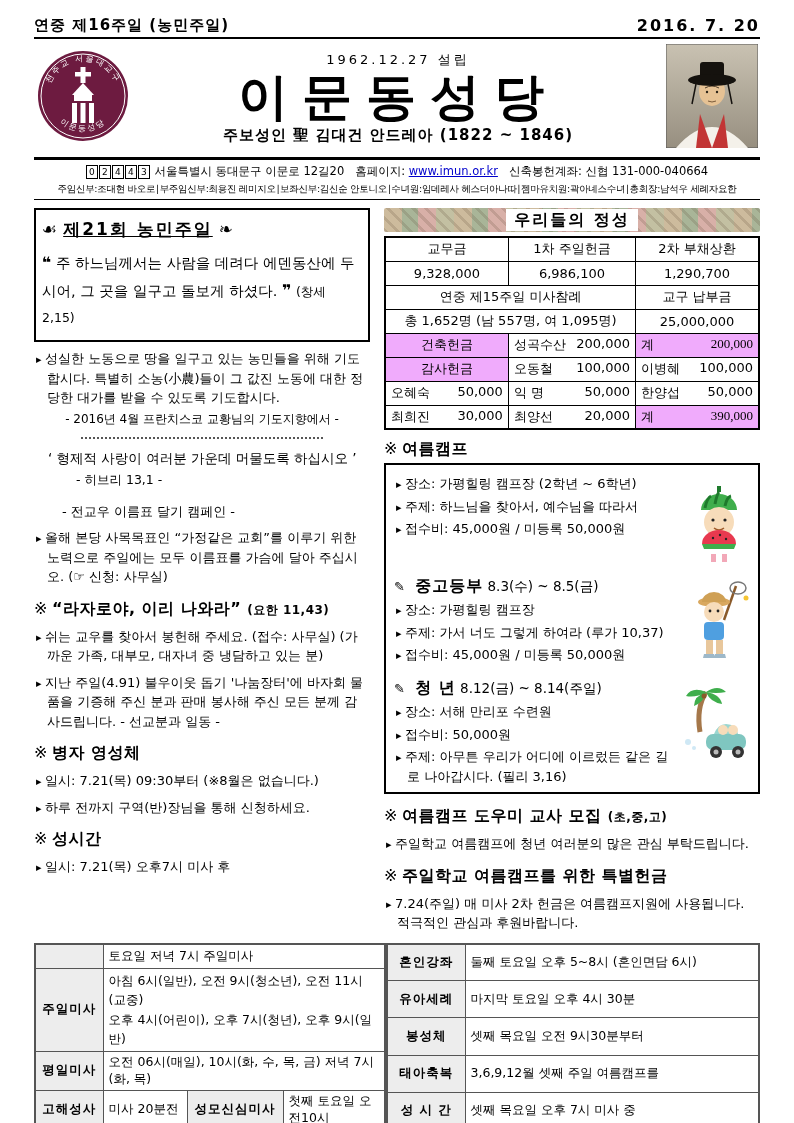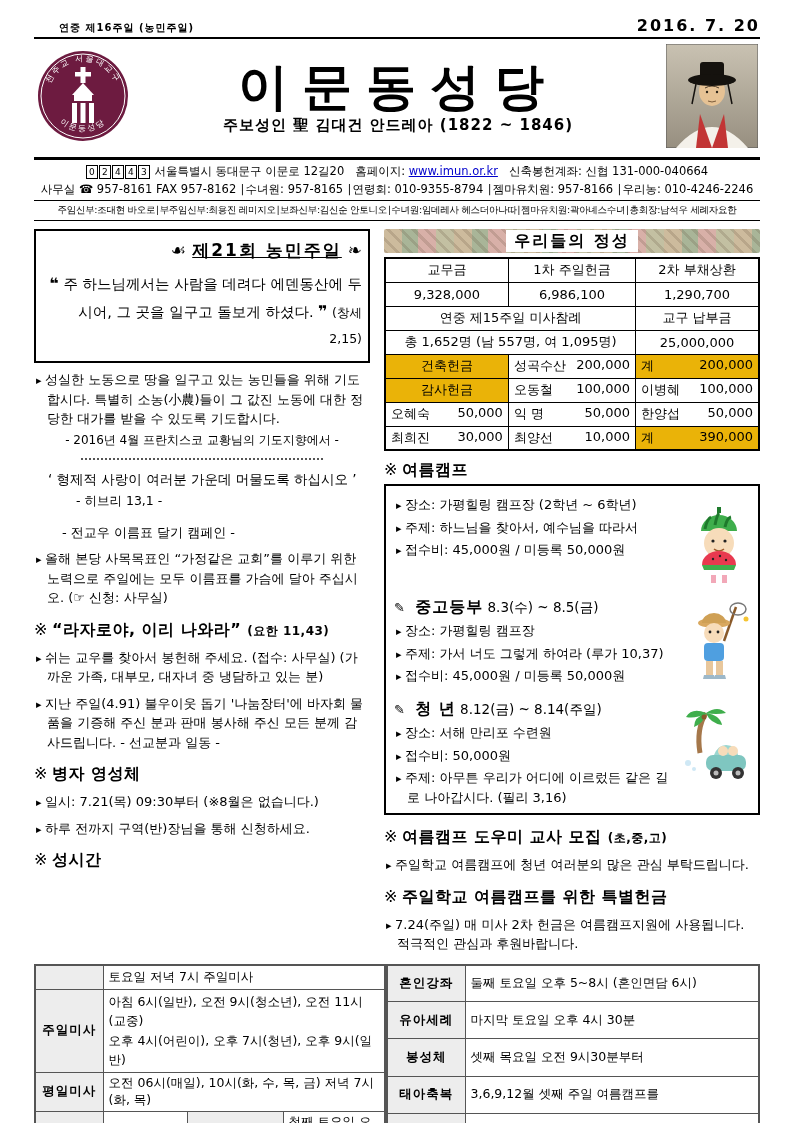--- a/index.html
+++ b/index.html
@@ -3,21 +3,21 @@
 <meta charset="utf-8">
 <style>
   * { margin:0; padding:0; box-sizing:border-box; }
   body { background:#888; font-family:"DejaVu Sans","Liberation Sans",sans-serif; }
   .page { width:794px; height:1123px; margin:0 auto; background:#fff; color:#000;
           padding:16px 34px 0 34px; overflow:hidden; position:relative; }
 
   
   .topbar { display:flex; justify-content:space-between; align-items:flex-end;
             border-bottom:2px solid #000; padding-bottom:2px; }
-  .topbar .tl { font-size:10px; font-weight:bold; letter-spacing:1px;margin-left:25px; }
+  .topbar .tl { font-size:15px; font-weight:bold; letter-spacing:1px; }
   .topbar .tr { font-size:16px; font-weight:bold; letter-spacing:2px; }
 
   
   .masthead { display:flex; align-items:center; border-bottom:3px solid #000; padding:5px 2px; }
   .mast-center { flex:1; text-align:center; }
   .founded { font-size:13px; letter-spacing:3px; margin-bottom:2px; }
   .church-name { font-size:50px; font-weight:bold; letter-spacing:14px; line-height:1.05; }
   .patron { font-size:15px; font-weight:bold; letter-spacing:1px; margin-top:2px; }
 
   
@@ -27,21 +27,21 @@
   .c3 { font-size:9.5px; padding:3px 0; border-bottom:1px solid #000; letter-spacing:-0.3px; }
   .pbox { display:inline-block; width:12px; height:14px; border:1px solid #000;
           font-size:9px; line-height:13px; text-align:center; margin-right:1px; vertical-align:middle; }
   .homepage { color:#0000cc; text-decoration:underline; }
 
   
   .columns { display:flex; gap:14px; margin-top:8px; }
   .col-left { width:336px; }
   .col-right { width:376px; }
 
-  .farm-box { border:2px solid #000; padding:8px 6px 10px; text-align:right; }
+  .farm-box { border:2px solid #000; padding:8px 6px 10px; text-align:left; }
   .farm-title { font-size:17px; font-weight:bold; }
   .farm-title .t { text-decoration:underline; letter-spacing:2px; }
   .farm-quote { font-size:14.5px; line-height:1.75; margin-top:8px; }
   .farm-quote .qm { font-weight:bold; font-size:16px; }
   .farm-ref { font-size:12.5px; }
 
   .bullet { font-size:13px; line-height:1.5; padding-left:13px; text-indent:-11px; margin-top:7px; }
   .bullet::before { content:"▸ "; font-size:11px; }
   .src-line { font-size:12px; text-align:center; margin-top:3px; }
 
@@ -59,21 +59,21 @@
   
   .banner { height:24px; position:relative; display:flex; align-items:center; justify-content:center;
             background:repeating-linear-gradient(90deg,#cdbb9d 0 18px,#a9b598 18px 34px,#d8b0a8 34px 52px,#c3c0a2 52px 70px);
             border-radius:2px; overflow:hidden; }
   .banner::after { content:""; position:absolute; inset:0;
             background:repeating-linear-gradient(45deg,rgba(90,70,50,.18) 0 3px,transparent 3px 9px); }
   .banner .bt { position:relative; z-index:2; background:#fff; padding:0 8px; font-size:16px;
             font-weight:bold; letter-spacing:2px; line-height:22px; }
   table.off { width:100%; border-collapse:collapse; border:2px solid #000; margin-top:4px; }
   table.off td { border:1px solid #000; font-size:13px; text-align:center; height:24px; padding:1px 5px; }
-  td.gray { background:#eab308; }
+  td.gray { background:#f0abfc;font-family:Liberation Serif, serif; }
   .na { display:flex; justify-content:space-between; }
   .na .n { text-align:left; } .na .a { text-align:right; }
 
   
   .camp-box { border:2px solid #000; padding:6px 8px 4px; margin-top:3px; }
   .camp-item { position:relative; min-height:96px; padding-right:76px; margin-bottom:6px; }
   .camp-head { font-size:13.5px; margin:2px 0 3px; }
   .camp-head .pencil { font-size:13px; margin-right:6px; }
   .camp-head .cname { font-size:16px; font-weight:bold; letter-spacing:1px; }
   .camp-item .bullet { margin-top:3px; }
@@ -122,20 +122,21 @@
           <rect x="39" y="23" width="16" height="4.5"></rect>
           <polygon points="47,34 36,46 58,46"></polygon>
           <rect x="38" y="46" width="18" height="6"></rect>
           <rect x="36" y="54" width="5" height="20"></rect>
           <rect x="44.5" y="54" width="5" height="20"></rect>
           <rect x="53" y="54" width="5" height="20"></rect>
         </g>
       </svg>
     </span>
     <div class="mast-center">
+      <div class="founded">1962.12.27 설립</div>
       <div class="church-name">이문동성당</div>
       <div class="patron">주보성인 聖 김대건 안드레아 (1822 ~ 1846)</div>
     </div>
     <span>
       <svg width="92" height="104" viewBox="0 0 92 104">
         <defs>
           <linearGradient id="pbg" x1="0" y1="0" x2="0" y2="1">
             <stop offset="0" stop-color="#c9c2b2"></stop>
               <stop offset="1" stop-color="#978f80"></stop>
           </linearGradient>
@@ -159,21 +160,20 @@
   <div class="contact">
     <div class="c1">
       <span>
         <span class="pbox">0</span><span class="pbox">2</span><span class="pbox">4</span><span class="pbox">4</span><span class="pbox">3</span>
       </span>
       <span>서울특별시 동대문구 이문로 12길20</span>&nbsp;&nbsp;
       <span>홈페이지:</span>
       <a class="homepage" href="#">www.imun.or.kr</a>&nbsp;&nbsp;
       <span>신축봉헌계좌: 신협 131-000-040664</span>
     </div>
-    <div class="c2">사무실 ☎ 957-8161 FAX 957-8162 ∣수녀원: 957-8165 ∣연령회: 010-9355-8794 ∣젬마유치원: 957-8166 ∣우리농: 010-4246-2246</div>
     <div class="c3">주임신부:조대현 바오로∣부주임신부:최용진 레미지오∣보좌신부:김신순 안토니오∣수녀원:임데레사 헤스더아나따∣젬마유치원:곽아녜스수녀∣총회장:남석우 세례자요한</div>
   </div>
 
   <div class="columns">
 
     <div class="col-left">
 
       <div class="farm-box">
         <div class="farm-title">
           <span>☙</span>
@@ -217,20 +217,21 @@
           <span class="mk">※</span><span>병자 영성체</span>
         </div>
         <div class="bullet">일시: 7.21(목) 09:30부터 (※8월은 없습니다.)</div>
         <div class="bullet">하루 전까지 구역(반)장님을 통해 신청하세요.</div>
       </div>
 
       <div class="sec">
         <div class="sec-title">
           <span class="mk">※</span><span>성시간</span>
         </div>
+        <div class="bullet">일시: 7.21(목) 오후7시 미사 후</div>
       </div>
     </div>
 
     <div class="col-right">
 
       <div class="banner">
         <span class="bt">우리들의 정성</span>
       </div>
 
       <table class="off">
@@ -306,21 +307,21 @@
         <tr>
           <td>
                 <div class="na">
                   <span class="n">최희진</span>
                   <span class="a">30,000</span>
                 </div>
               </td>
           <td>
                 <div class="na">
                   <span class="n">최양선</span>
-                  <span class="a">10,000</span>
+                  <span class="a">20,000</span>
                 </div>
               </td>
           <td class="gray">
                 <div class="na">
                   <span class="n">계</span>
                   <span class="a">390,000</span>
                 </div>
               </td>
         </tr>
       </tbody>

